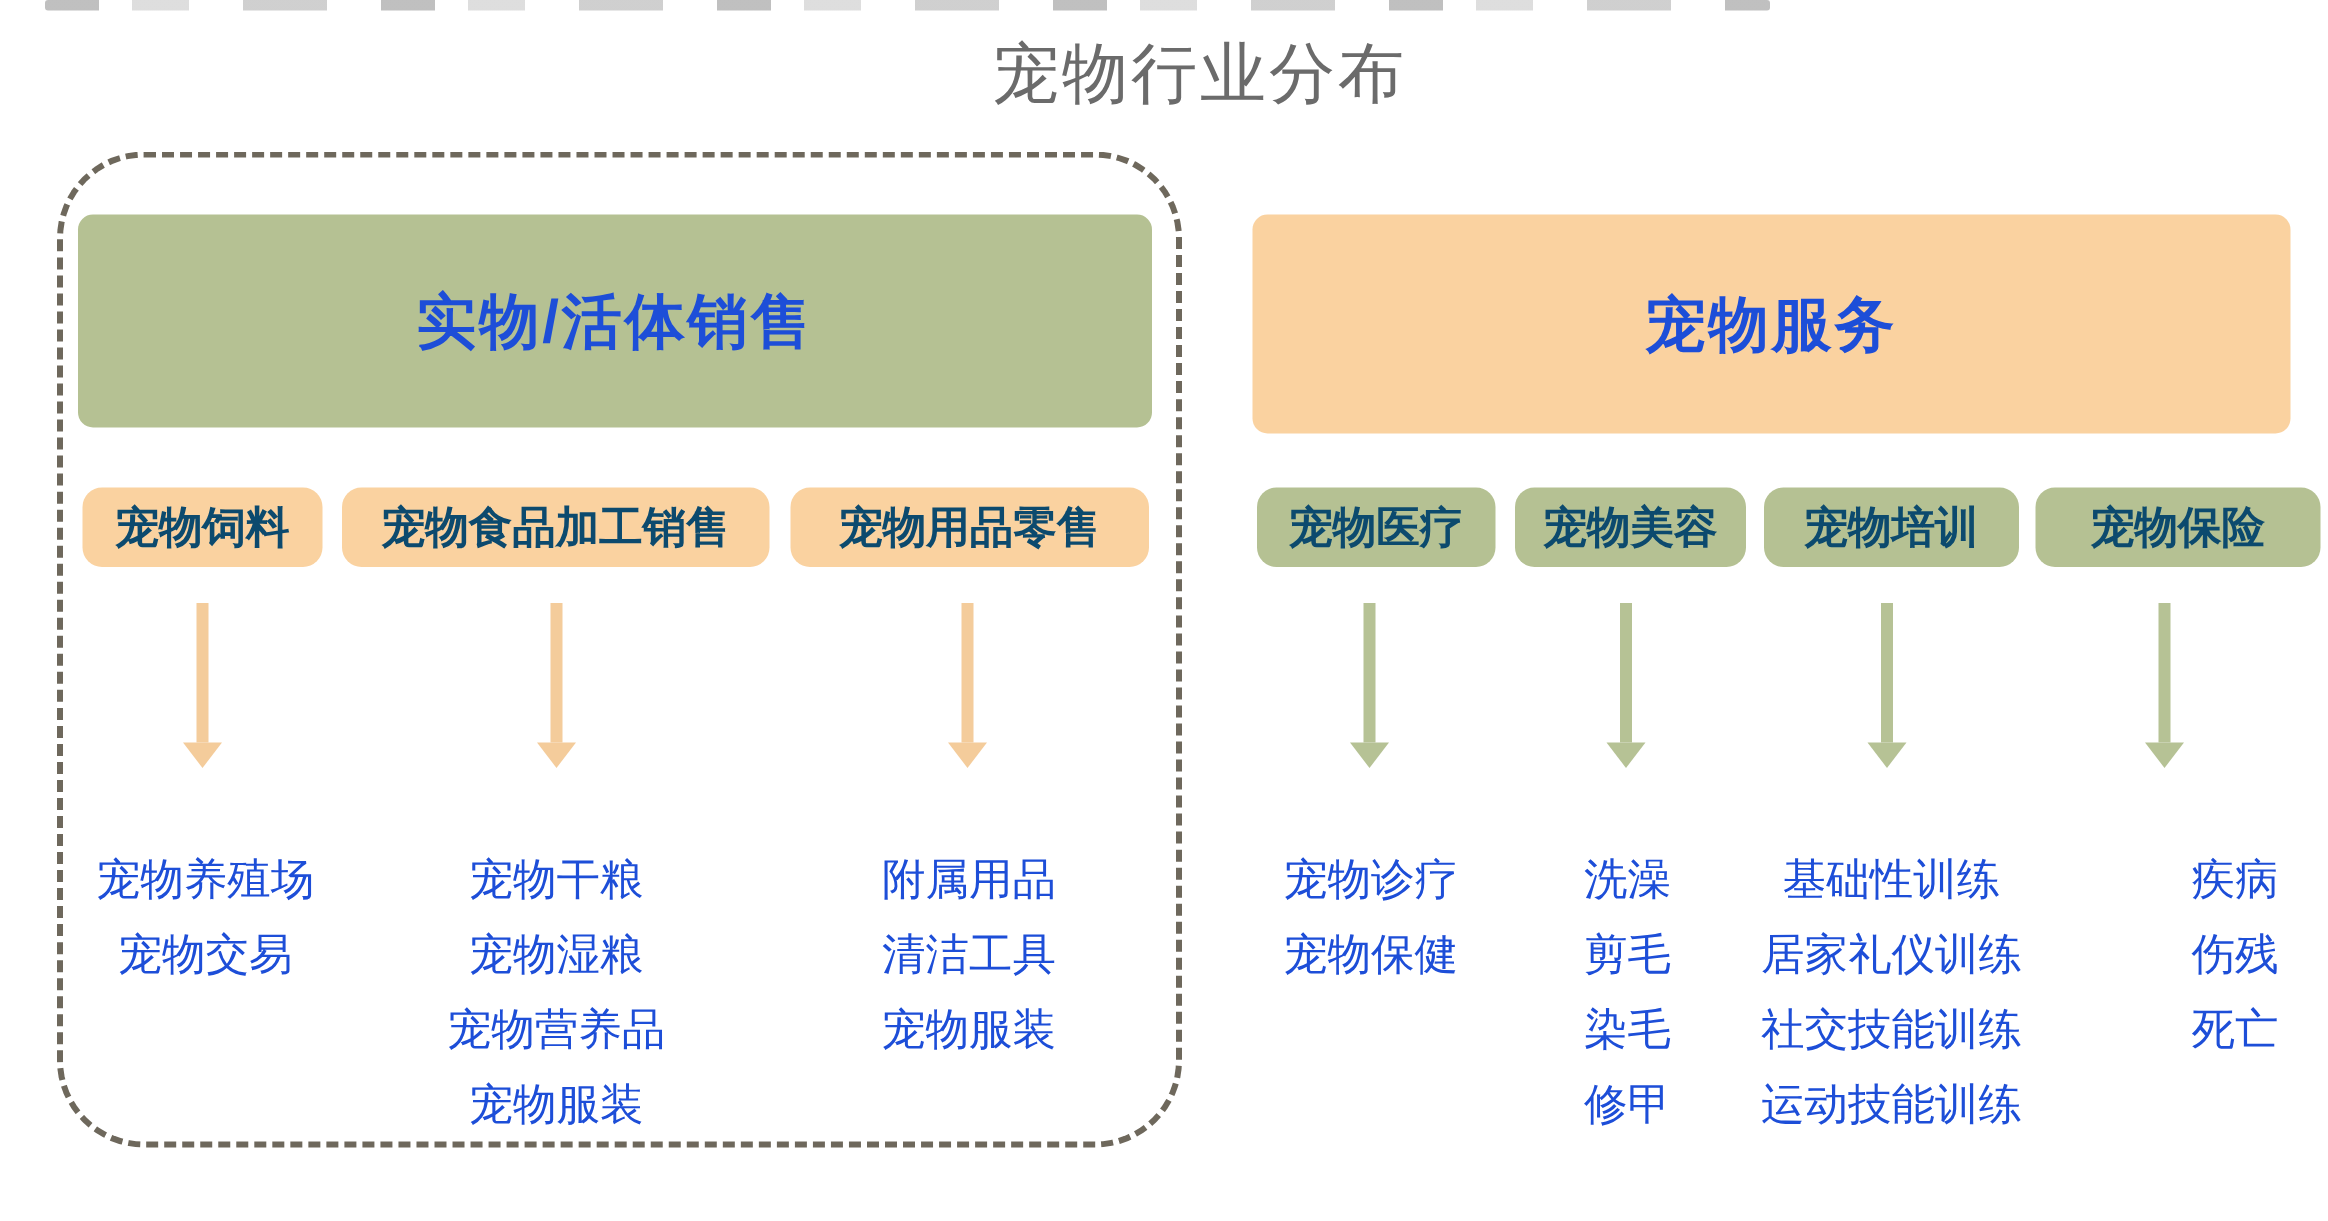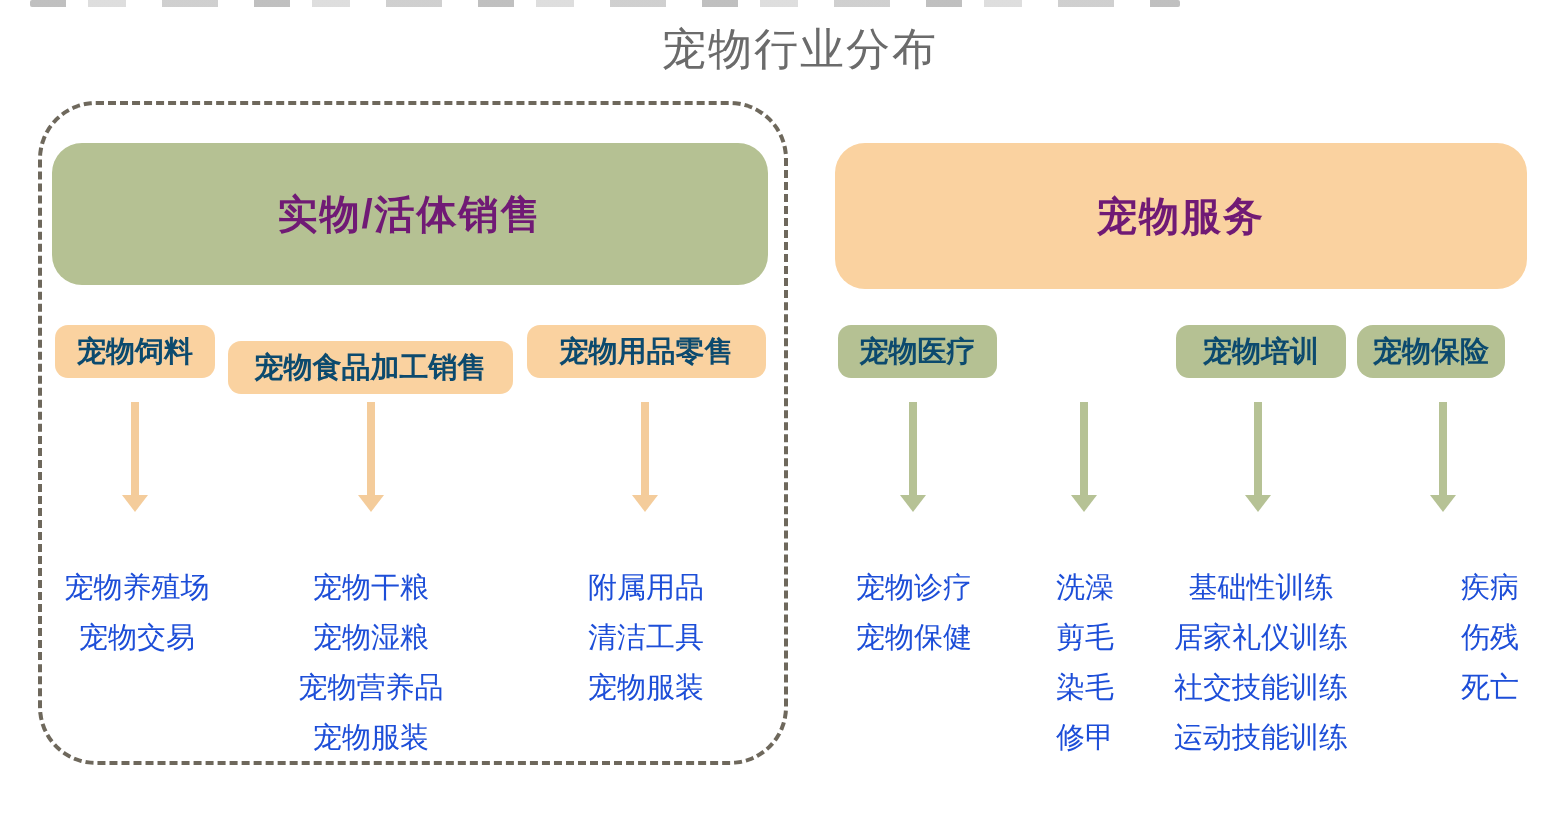--- a/index.html
+++ b/index.html
@@ -50,22 +50,22 @@
   }
 
   .section-header {
     position: absolute;
     display: flex;
     align-items: center;
     justify-content: center;
     font-size: 40px;
     font-weight: bold;
     letter-spacing: 2px;
-    color: #701a75;
-    border-radius: 30px;
+    color: #1d4ed8;
+    border-radius: 10px;
   }
   .green-bg  { background: #b5c193; }
   .orange-bg { background: #fad2a0; }
 
   .subbox {
     position: absolute;
     height: 53px;
     display: flex;
     align-items: center;
     justify-content: center;
@@ -124,21 +124,21 @@
 
   <div class="top-fragments"></div>
 
   <h1 class="title">宠物行业分布</h1>
 
   <div class="dashed-box"></div>
 
   <div class="section-header green-bg" style="left:52px; top:143px; width:716px; height:142px;">实物/活体销售</div>
 
   <div class="subbox orange-bg" style="left:55px; width:160px;">宠物饲料</div>
-  <div class="subbox orange-bg" style="left:228px; width:285px;margin-top:16px;">宠物食品加工销售</div>
+  <div class="subbox orange-bg" style="left:228px; width:285px;">宠物食品加工销售</div>
   <div class="subbox orange-bg" style="left:527px; width:239px;">宠物用品零售</div>
 
   <div class="arrow orange" style="left:122px;">
     <div class="stem"></div>
       <div class="head"></div>
   </div>
   <div class="arrow orange" style="left:358px;">
     <div class="stem"></div>
       <div class="head"></div>
   </div>
@@ -159,22 +159,23 @@
   </div>
   <div class="item-col" style="left:546px; width:200px;">
     <div class="item">附属用品</div>
     <div class="item">清洁工具</div>
     <div class="item">宠物服装</div>
   </div>
 
   <div class="section-header orange-bg" style="left:835px; top:143px; width:692px; height:146px;">宠物服务</div>
 
   <div class="subbox green-bg" style="left:838px; width:159px;">宠物医疗</div>
+  <div class="subbox green-bg" style="left:1010px; width:154px;">宠物美容</div>
   <div class="subbox green-bg" style="left:1176px; width:170px;">宠物培训</div>
-  <div class="subbox green-bg" style="left:1357px; width:148px;border-radius:16px;">宠物保险</div>
+  <div class="subbox green-bg" style="left:1357px; width:190px;">宠物保险</div>
 
   <div class="arrow green" style="left:900px;">
     <div class="stem"></div>
       <div class="head"></div>
   </div>
   <div class="arrow green" style="left:1071px;">
     <div class="stem"></div>
       <div class="head"></div>
   </div>
   <div class="arrow green" style="left:1245px;">

